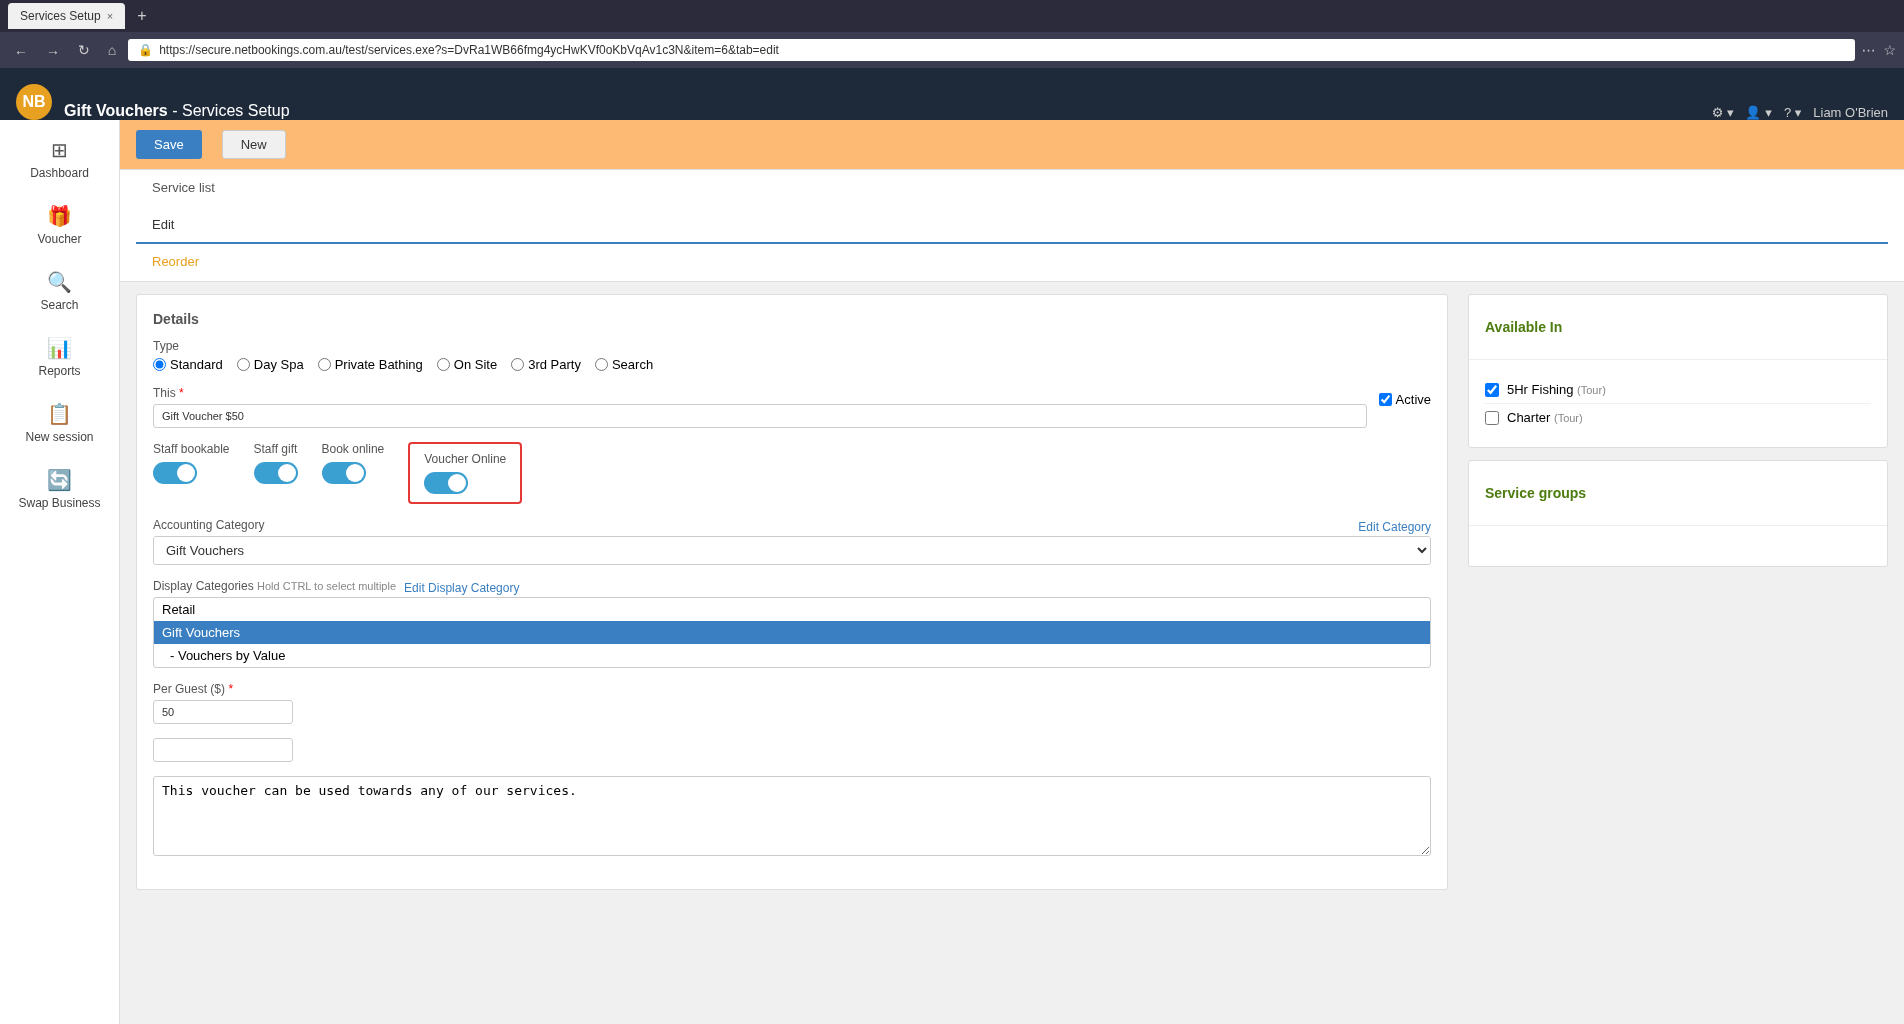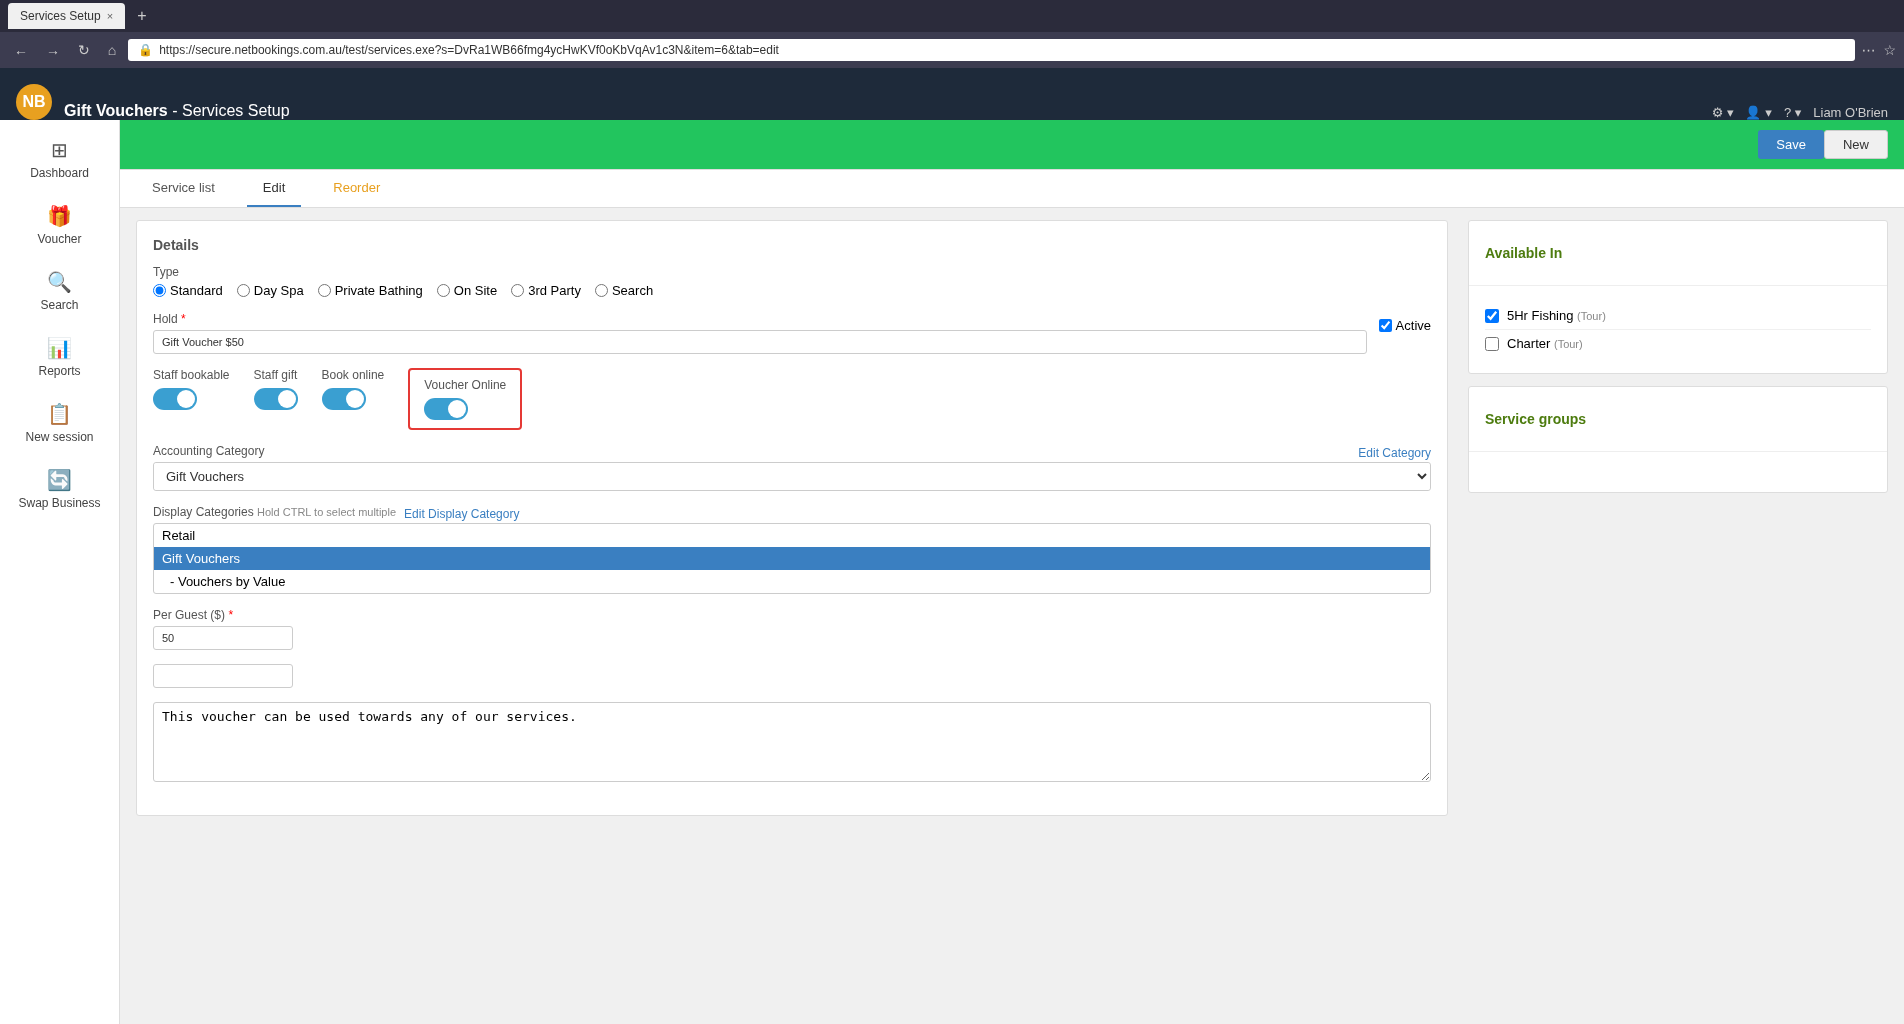--- a/index.html
+++ b/index.html
@@ -30,26 +30,26 @@
     
     .sidebar { width: 120px; background: #fff; border-right: 1px solid #ddd; display: flex; flex-direction: column; align-items: center; padding: 8px 0; gap: 4px; overflow-y: auto; }
     .sidebar-item { display: flex; flex-direction: column; align-items: center; padding: 10px 8px; cursor: pointer; width: 100%; text-align: center; gap: 4px; color: #444; font-size: 12px; }
     .sidebar-item .icon { font-size: 20px; color: #555; }
 
     
     .main-content { flex: 1; display: flex; flex-direction: column; overflow: hidden; }
     .content-area { flex: 1; overflow-y: auto; background: #f0f0f0; padding: 12px 16px; }
 
     
-    .toolbar { background: #22c55e; border-bottom: 1px solid #ddd; padding: 10px 16px; display: flex; gap: 0; justify-content: flex-end; }
+    .toolbar { background: #fdba74; border-bottom: 1px solid #ddd; padding: 10px 16px; display: flex; gap: 20px; }
     .btn-save { background: #3a7fc1; color: white; border: none; padding: 6px 18px; border-radius: 3px; cursor: pointer; font-size: 13px; }
     .btn-new { background: #f0f0f0; color: #333; border: 1px solid #ccc; padding: 6px 18px; border-radius: 3px; cursor: pointer; font-size: 13px; }
 
     
-    .tabs { background: #fff; border-bottom: 1px solid #ddd; padding: 0 16px; display: flex; gap: 16px; }
+    .tabs { background: #fff; border-bottom: 1px solid #ddd; padding: 0 16px; display: flex; gap: 0; flex-direction: column; }
     .tab { padding: 10px 16px; cursor: pointer; font-size: 13px; color: #555; border-bottom: 2px solid transparent; }
     .tab.active { color: #333; border-bottom: 2px solid #3a7fc1; }
     .tab.warning { color: #e8a020; }
 
     
     .two-col { display: flex; gap: 20px; }
     .left-panel { flex: 1; }
     .right-panel { width: 420px; display: flex; flex-direction: column; gap: 12px; }
 
     
@@ -236,21 +236,21 @@
                 <label class="radio-label">
                   <input type="radio" name="type" style=""> 
                     <span>Search</span>
                 </label>
               </div>
             </div>
 
             <div class="form-group name-active-row">
               <div class="name-field">
                 <div class="form-label">
-                  <span>Hold</span>
+                  <span>This</span>
                   <span class="required"> *</span>
                 </div>
                 <input type="text" class="form-input" value="Gift Voucher $50" style="">
               </div>
               <div class="active-checkbox">
                 <input type="checkbox" checked="" style="">
                 <span>Active</span>
               </div>
             </div>
 

